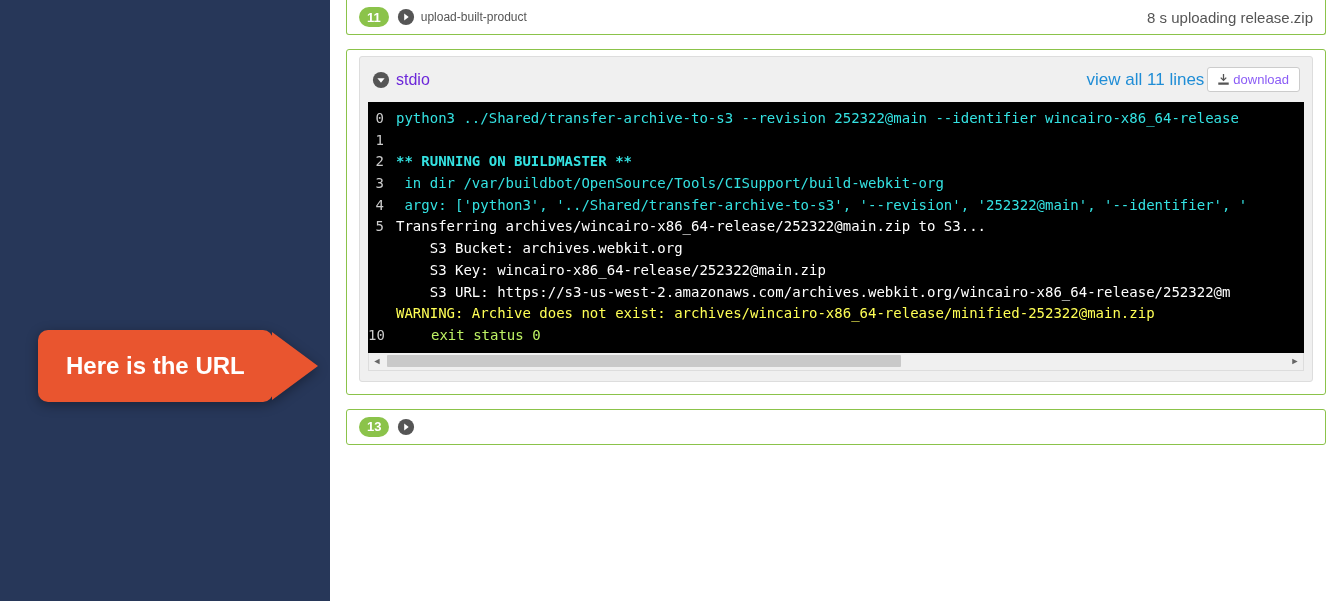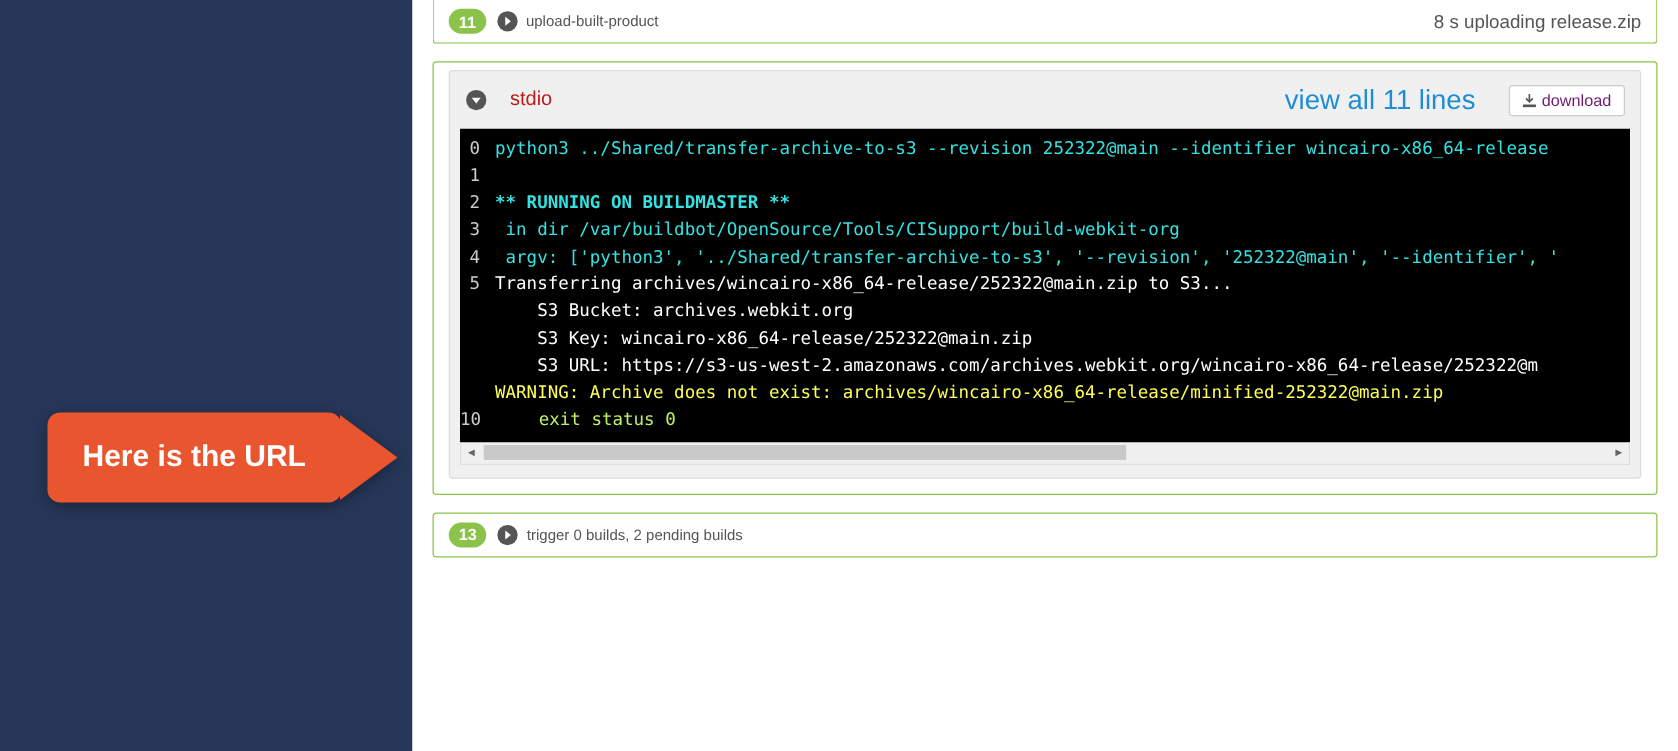--- a/index.html
+++ b/index.html
@@ -16,24 +16,24 @@
 
   .badge { display: inline-flex; align-items: center; justify-content: center; min-width: 28px; height: 20px; padding: 0 8px; border-radius: 10px; background: #8bc34a; color: #fff; font-size: 13px; font-weight: 700; margin-right: 8px; }
 
   .chevron-circle { width: 18px; height: 18px; display: inline-flex; align-items: center; justify-content: center; margin-right: 6px; }
   .chevron-circle svg { width: 18px; height: 18px; }
 
   .step-title { color: #555; font-size: 12px; }
 
   .log-block { border: 1px solid #ddd; border-radius: 3px; margin: 6px 12px 12px 12px; background: #f0f0f0; }
   .log-header { display: flex; align-items: center; padding: 10px 12px; }
-  .log-header .label { color: #b91c1c; font-size: 16px; margin-left: 12px; }
+  .log-header .label { color: #6d28d9; font-size: 16px; }
   .log-header .spacer { flex: 1; }
-  .log-header .view-all { color: #1f8dd6; font-size: 22px; margin-right: 27px; text-decoration: none; }
-  .download-btn { display: inline-flex; align-items: center; gap: 4px; background: #fff; border: 1px solid #ccc; border-radius: 3px; padding: 4px 10px; color: #701a75; font-size: 13px; cursor: pointer; }
+  .log-header .view-all { color: #1f8dd6; font-size: 17px; margin-right: 3px; text-decoration: none; }
+  .download-btn { display: inline-flex; align-items: center; gap: 4px; background: #fff; border: 1px solid #ccc; border-radius: 3px; padding: 4px 10px; color: #8b5cf6; font-size: 13px; cursor: pointer; }
   .download-btn svg { width: 11px; height: 11px; }
 
   .terminal-wrap { margin: 0 8px 0 8px; }
   .terminal { background: #000; color: #fff; font-family: "DejaVu Sans Mono", Menlo, Consolas, monospace; font-size: 14px; line-height: 1.55; padding: 6px 0; overflow: hidden; white-space: pre; }
   .term-line { display: flex; }
   .gutter { width: 26px; text-align: right; color: #ccc; padding-right: 10px; flex-shrink: 0; user-select: none; }
   .content { flex: 1; overflow: hidden; padding-left: 2px; }
   .hl-cmd { color: #34e2e2; }
   .hl-teal { color: #34e2e2; font-weight: 700; }
   .hl-teal2 { color: #bef264; margin-left: 35px; }
@@ -108,21 +108,20 @@
 
   <div class="step-card">
     <div class="step-header">
       <span class="badge">13</span>
       <span class="chevron-circle">
         <svg viewBox="0 0 20 20">
             <circle cx="10" cy="10" r="9" fill="#555"></circle>
             <path d="M8 6l5 4-5 4z" fill="#fff"></path>
           </svg>
       </span>
-      <span class="step-title">trigger 0 builds, 2 pending builds</span>
     </div>
   </div>
 
   <div class="bottom-pad"></div>
 </div>
 
 <div class="callout">
   <div class="callout-body">Here is the URL</div>
   <div class="callout-arrow"></div>
 </div>

